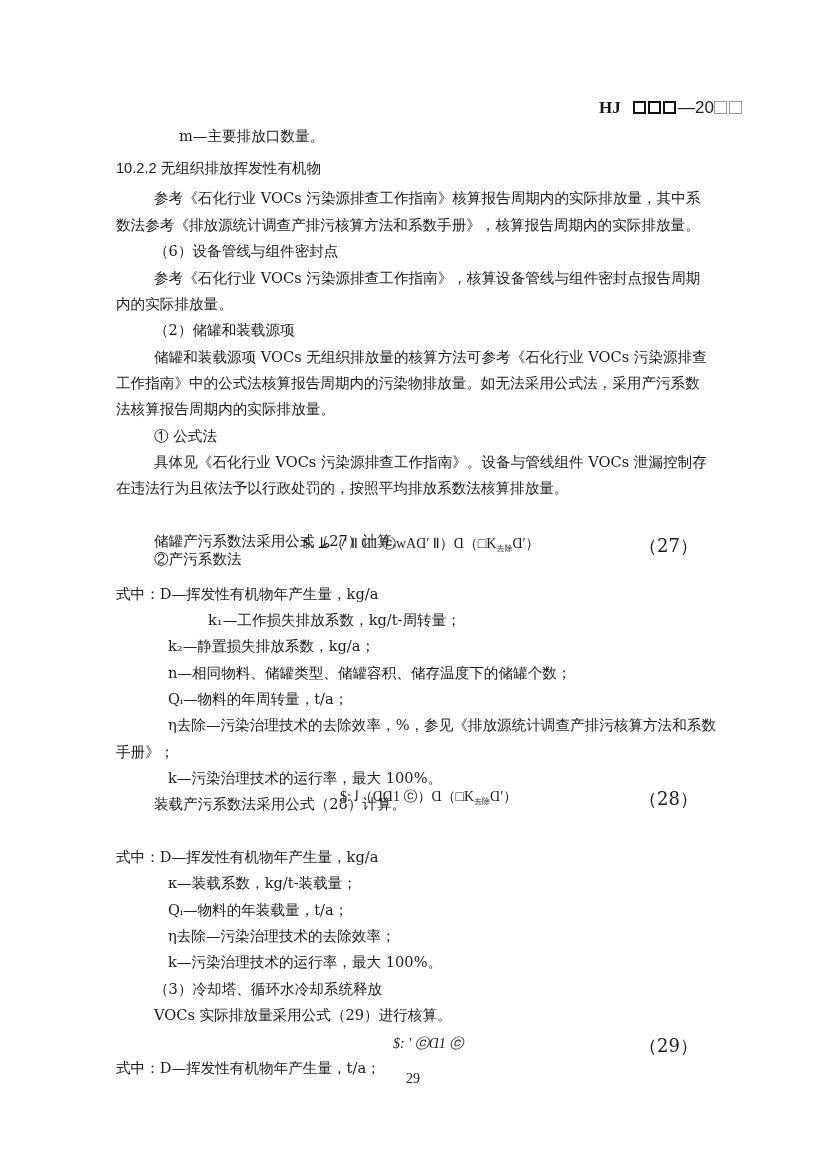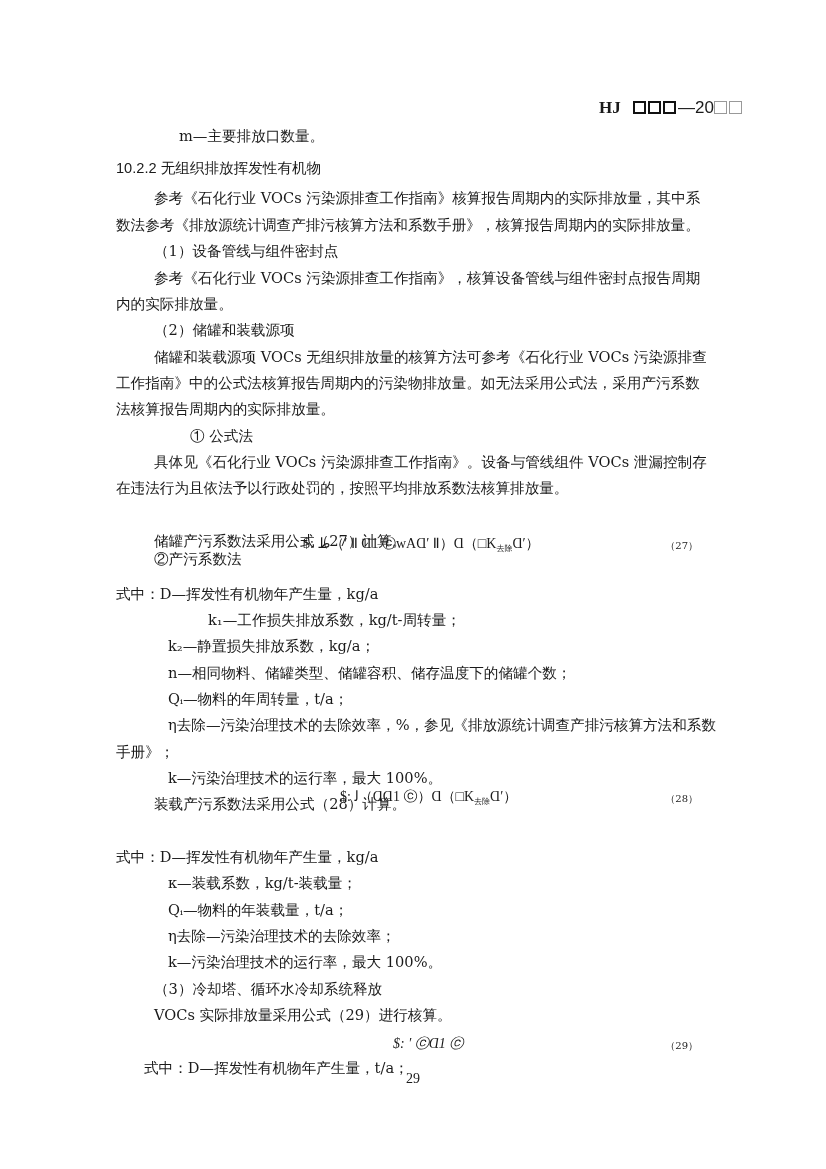--- a/index.html
+++ b/index.html
@@ -10,69 +10,69 @@
     .hdr { position: absolute; right: 82px; top: 97px; font-size: 17px; line-height: 22px;
            font-family: "Liberation Serif", serif; white-space: nowrap; }
     .hdr .hj { font-weight: bold; margin-right: 8px; }
     .hdr .box { display: inline-block; width: 13px; height: 13px; border: 2px solid #111;
                 margin-right: 2px; vertical-align: -1px; box-sizing: border-box; }
     .hdr .box.light { border-color: #999; border-width: 1.5px; }
     .hdr .yr { font-family: "Liberation Sans", sans-serif; }
     .heading { font-family: "Liberation Sans", "DejaVu Sans", sans-serif; font-size: 14.6px; }
     .formula { position: absolute; font-size: 14px; line-height: 20px; white-space: nowrap;
                font-family: "Liberation Serif", serif; }
-    .eqno { position: absolute; right: 128px; font-size: 10px; line-height: 20px; white-space: nowrap; }
+    .eqno { position: absolute; right: 128px; font-size: 18px; line-height: 20px; white-space: nowrap; }
     .sub { font-size: 8px; vertical-align: -3px; }
     .pageno { position: absolute; left: 0; width: 826px; text-align: center; top: 1071px;
               font-size: 14px; font-family: "Liberation Serif", serif; }
   </style>
 </head>
 <body>
 
 <div class="page">
 
   <div class="hdr">
     <span class="hj">HJ</span>
     <span class="box"></span><span class="box"></span><span class="box"></span><span class="yr">—20</span><span class="box light"></span><span class="box light"></span>
   </div>
 
   <div id="body-lines">
       <div class="line" style="left: 168px; top: 126px; margin-left: 11px;">m—主要排放口数量。</div>
       <div class="line heading" style="left: 116px; top: 158px;">10.2.2 无组织排放挥发性有机物</div>
       <div class="line" style="left: 154px; top: 188px;">参考《石化行业 VOCs 污染源排查工作指南》核算报告周期内的实际排放量，其中系</div>
       <div class="line" style="left: 116px; top: 215px;">数法参考《排放源统计调查产排污核算方法和系数手册》，核算报告周期内的实际排放量。</div>
-      <div class="line" style="left: 154px; top: 241px;">（1）设备管线与组件密封点</div>
+      <div class="line" style="left: 154px; top: 241px;">（6）设备管线与组件密封点</div>
       <div class="line" style="left: 154px; top: 268px;">参考《石化行业 VOCs 污染源排查工作指南》，核算设备管线与组件密封点报告周期</div>
       <div class="line" style="left: 116px; top: 294px;">内的实际排放量。</div>
       <div class="line" style="left: 154px; top: 320px;">（2）储罐和装载源项</div>
       <div class="line" style="left: 154px; top: 347px;">储罐和装载源项 VOCs 无组织排放量的核算方法可参考《石化行业 VOCs 污染源排查</div>
       <div class="line" style="left: 116px; top: 373px;">工作指南》中的公式法核算报告周期内的污染物排放量。如无法采用公式法，采用产污系数</div>
       <div class="line" style="left: 116px; top: 399px;">法核算报告周期内的实际排放量。</div>
-      <div class="line" style="left: 154px; top: 426px; margin-left: 36px;">① 公式法</div>
+      <div class="line" style="left: 154px; top: 426px;">① 公式法</div>
       <div class="line" style="left: 154px; top: 452px;">具体见《石化行业 VOCs 污染源排查工作指南》。设备与管线组件 VOCs 泄漏控制存</div>
       <div class="line" style="left: 116px; top: 478px;">在违法行为且依法予以行政处罚的，按照平均排放系数法核算排放量。</div>
       <div class="line" style="left: 154px; top: 505px; margin-top: 44px;">②产污系数法</div>
       <div class="line" style="left: 154px; top: 531px;">储罐产污系数法采用公式（27）计算。</div>
       <div class="line" style="left: 116px; top: 584px;">式中：D—挥发性有机物年产生量，kg/a</div>
       <div class="line" style="left: 168px; top: 610px; margin-left: 40px;">k₁—工作损失排放系数，kg/t-周转量；</div>
       <div class="line" style="left: 168px; top: 636px;">k₂—静置损失排放系数，kg/a；</div>
       <div class="line" style="left: 168px; top: 663px;">n—相同物料、储罐类型、储罐容积、储存温度下的储罐个数；</div>
       <div class="line" style="left: 168px; top: 689px;">Qᵢ—物料的年周转量，t/a；</div>
       <div class="line" style="left: 168px; top: 715px;">η去除—污染治理技术的去除效率，%，参见《排放源统计调查产排污核算方法和系数</div>
       <div class="line" style="left: 116px; top: 742px;">手册》；</div>
       <div class="line" style="left: 168px; top: 768px;">k—污染治理技术的运行率，最大 100%。</div>
       <div class="line" style="left: 154px; top: 794px;">装载产污系数法采用公式（28）计算。</div>
       <div class="line" style="left: 116px; top: 847px;">式中：D—挥发性有机物年产生量，kg/a</div>
       <div class="line" style="left: 168px; top: 873px;">κ—装载系数，kg/t-装载量；</div>
       <div class="line" style="left: 168px; top: 900px;">Qᵢ—物料的年装载量，t/a；</div>
       <div class="line" style="left: 168px; top: 926px;">η去除—污染治理技术的去除效率；</div>
       <div class="line" style="left: 168px; top: 952px;">k—污染治理技术的运行率，最大 100%。</div>
       <div class="line" style="left: 154px; top: 979px;">（3）冷却塔、循环水冷却系统释放</div>
       <div class="line" style="left: 154px; top: 1005px;">VOCs 实际排放量采用公式（29）进行核算。</div>
-      <div class="line" style="left: 116px; top: 1058px; margin-left: 28px;">式中：D—挥发性有机物年产生量，t/a；</div>
+      <div class="line" style="left: 116px; top: 1058px;">式中：D—挥发性有机物年产生量，t/a；</div>
     </div>
   <div id="formula-lines">
       <div class="formula" style="left: 303px; top: 534px;"><span>$: ط（′ Ⅱ Ɑ1 ⓒwAⱭ′ Ⅱ）Ɑ（□K</span><span class="sub">去除</span><span>Ɑ′）</span></div>
       <div class="eqno" style="top: 536px;">（27）</div>
       <div class="formula" style="left: 340px; top: 787px;"><span>$: ﻟ（ⱭⱭ1 ⓒ）Ɑ（□K</span><span class="sub">去除</span><span>Ɑ′）</span></div>
       <div class="eqno" style="top: 789px;">（28）</div>
       <div class="formula" style="left: 393px; top: 1034px; font-style: italic;"><span>$: ′ ⓒⱭ1 ⓒ</span></div>
       <div class="eqno" style="top: 1036px;">（29）</div>
     </div>
 

